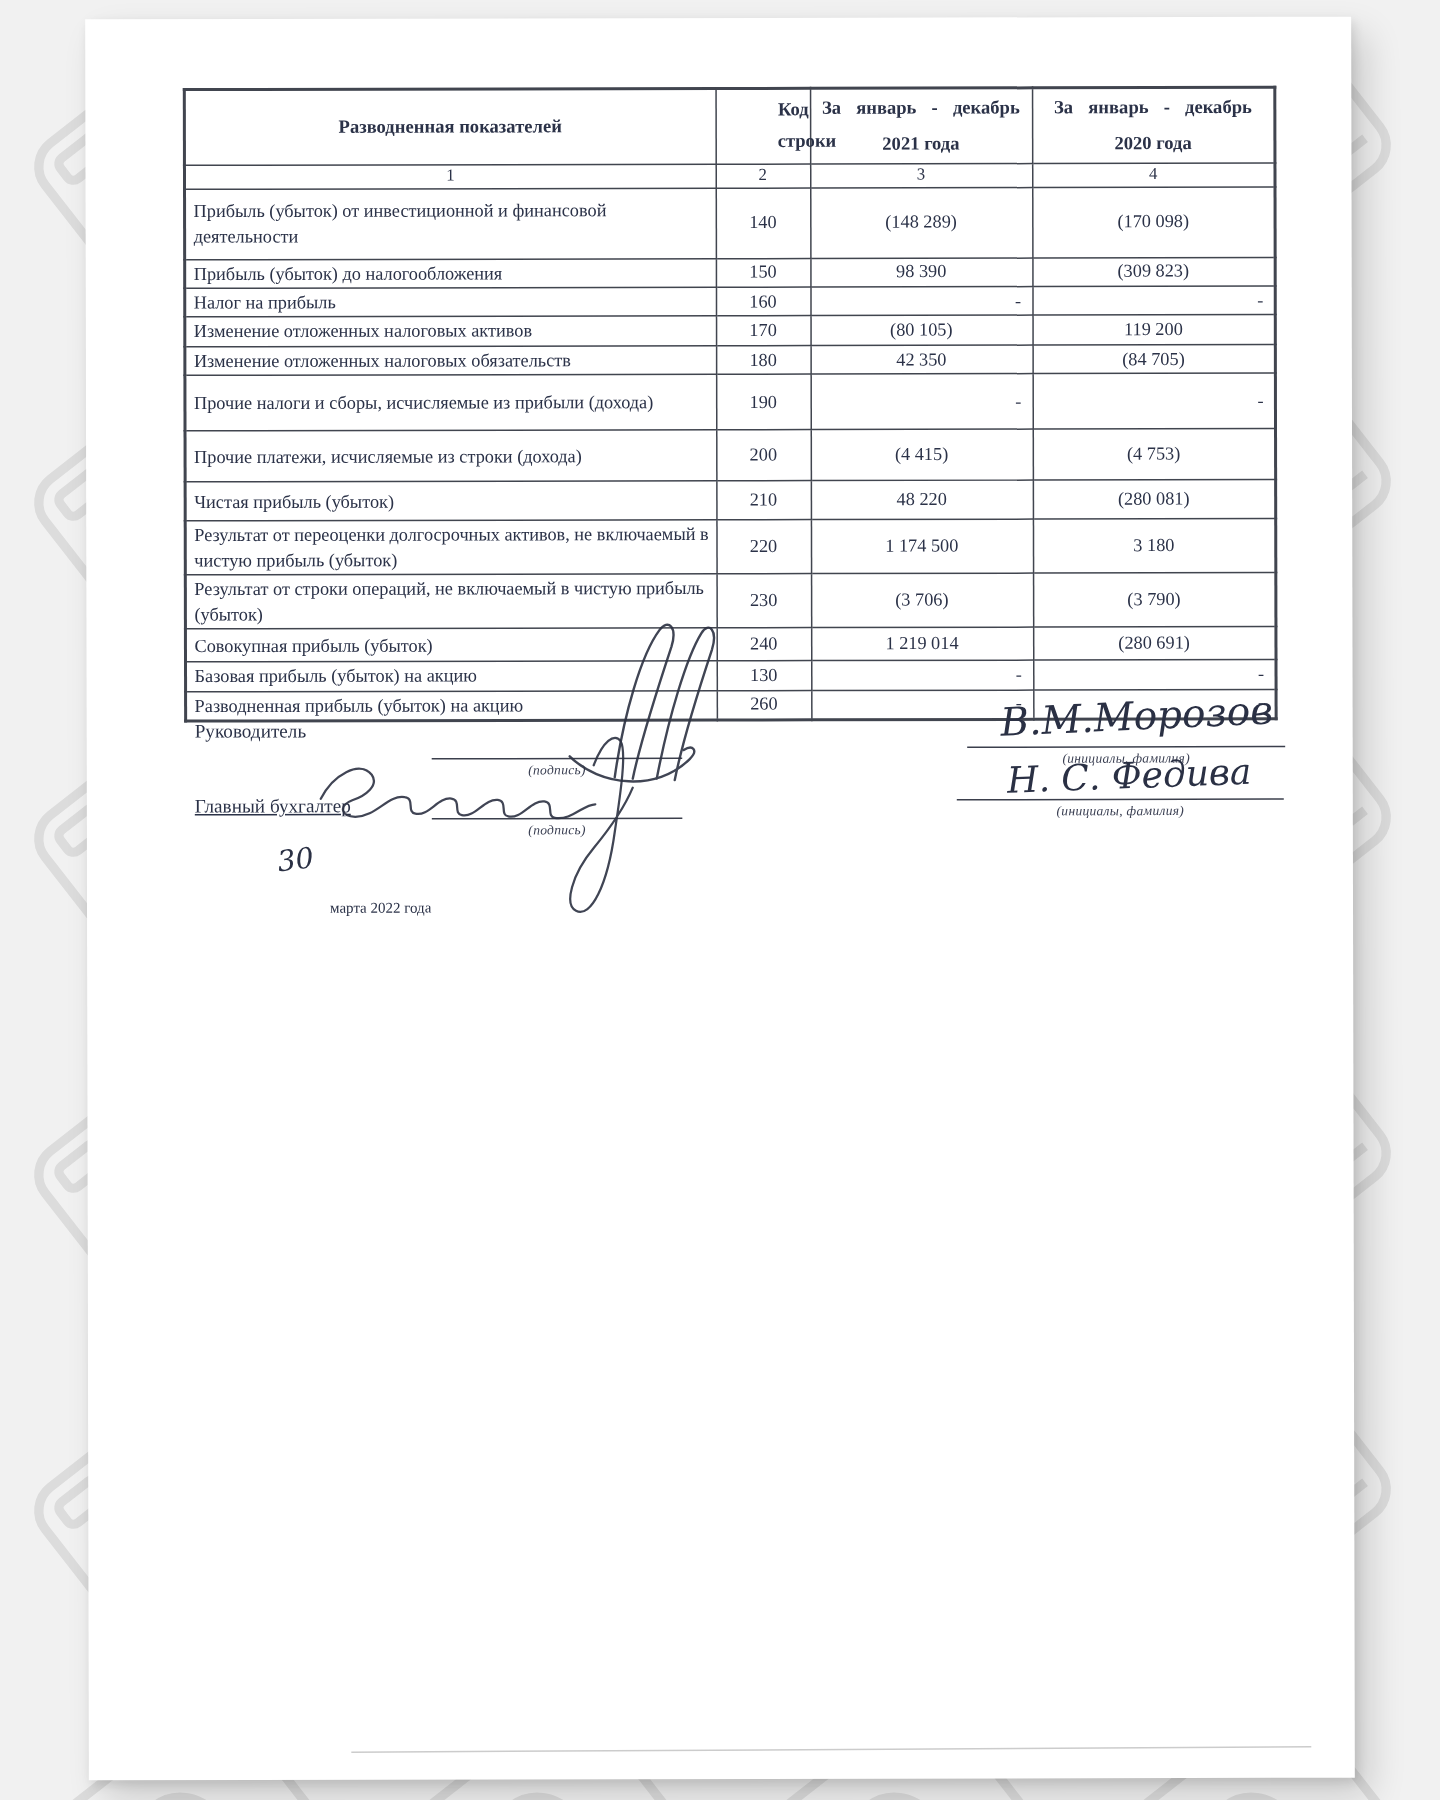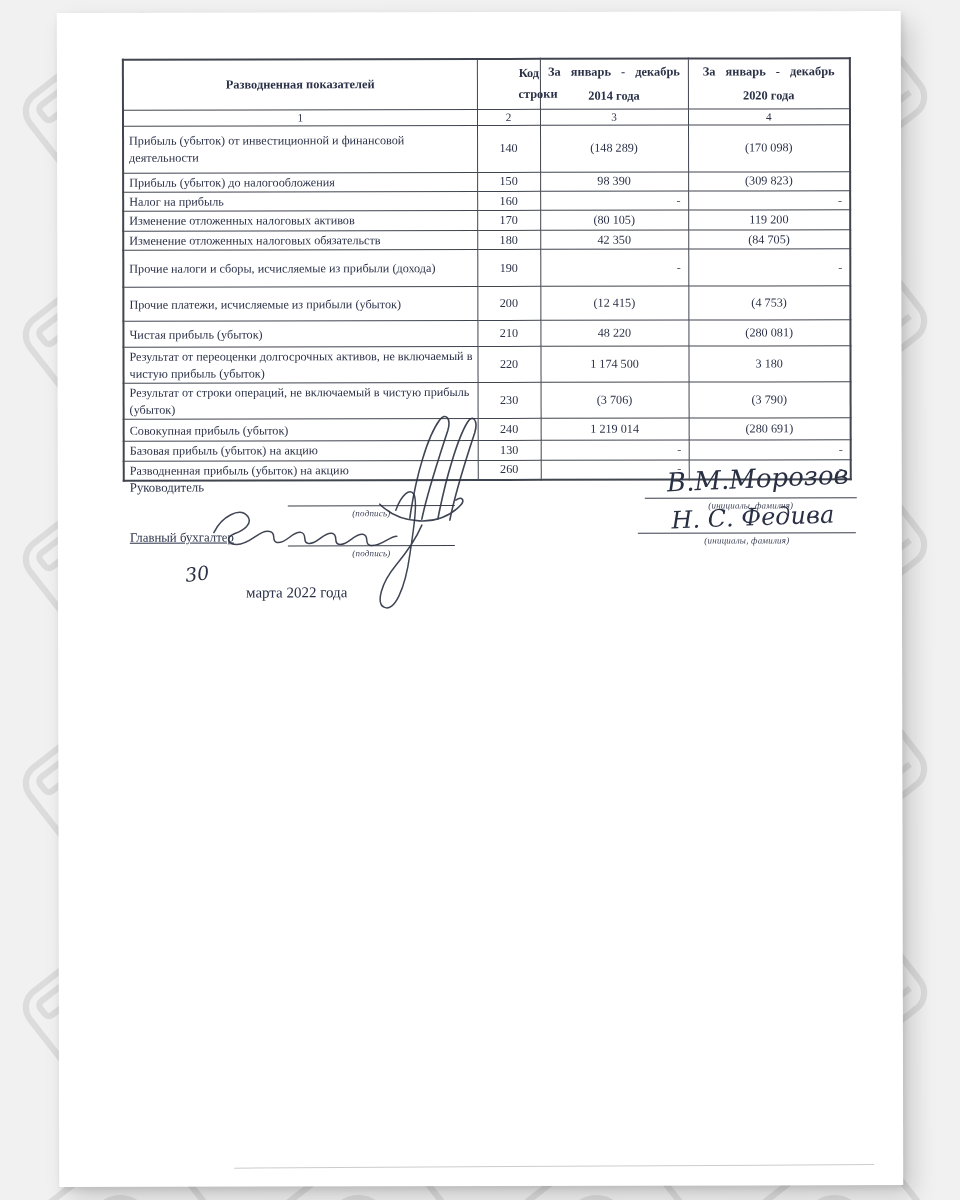--- a/index.html
+++ b/index.html
@@ -59,21 +59,21 @@
   .handname {
     font-family:"DejaVu Serif", serif;
     font-style:italic;
     color:#2a3044;
     text-align:center;
     white-space:nowrap;
   }
   .hand-director { left:585px; top:452px; width:230px; font-size:26px; transform:rotate(-2.5deg); }
   .hand-accountant { left:585px; top:492px; width:220px; font-size:24px; transform:rotate(-2deg); }
   .hand-day { left:127px; top:550px; font-size:19px; font-family:"DejaVu Serif", serif; font-style:italic; color:#2a3044; transform:rotate(-7deg); }
-  .date-text { left:162px; top:572px; font-size:15px; color:#2b3248;margin-left:26px; }
+  .date-text { left:162px; top:588px; font-size:10px; color:#2b3248; }
 
   .ink-svg { position:absolute; left:0; top:0; pointer-events:none; }
 
   .scan-line {
     position:absolute; left:175px; top:1154px; width:640px; height:0;
     border-top:1px solid #cccccc; transform:rotate(-0.2deg);
   }
 </style>
 </head>
 <body>
@@ -104,21 +104,21 @@
         <col style="width:63px">
         <col style="width:148px">
         <col style="width:162px">
     </colgroup>
     <tbody>
         <tr>
       <th class="hdr">Разводненная показателей</th>
       <th class="hdr hdr-code">Код строки</th>
       <th class="hdr">
         <div class="period-line1">За январь - декабрь</div>
-        <div class="period-line2">2014 года</div>
+        <div class="period-line2">2021 года</div>
       </th>
       <th class="hdr">
         <div class="period-line1">За январь - декабрь</div>
         <div class="period-line2">2020 года</div>
       </th>
     </tr>
     <tr class="numrow">
       <td>1</td>
       <td>2</td>
       <td>3</td>
@@ -155,23 +155,23 @@
       <td class="c-val">42 350</td>
       <td class="c-val">(84 705)</td>
     </tr>
     <tr class="h37">
       <td class="c-name">Прочие налоги и сборы, исчисляемые из прибыли (дохода)</td>
       <td class="c-code">190</td>
       <td class="c-val c-dash">-</td>
       <td class="c-val c-dash">-</td>
     </tr>
     <tr class="h34">
-      <td class="c-name">Прочие платежи, исчисляемые из прибыли (убыток)</td>
+      <td class="c-name">Прочие платежи, исчисляемые из строки (дохода)</td>
       <td class="c-code">200</td>
-      <td class="c-val">(12 415)</td>
+      <td class="c-val">(4 415)</td>
       <td class="c-val">(4 753)</td>
     </tr>
     <tr class="h26">
       <td class="c-name">Чистая прибыль (убыток)</td>
       <td class="c-code">210</td>
       <td class="c-val">48 220</td>
       <td class="c-val">(280 081)</td>
     </tr>
     <tr class="h34">
       <td class="c-name">Результат от переоценки долгосрочных активов, не включаемый в чистую прибыль (убыток)</td>

